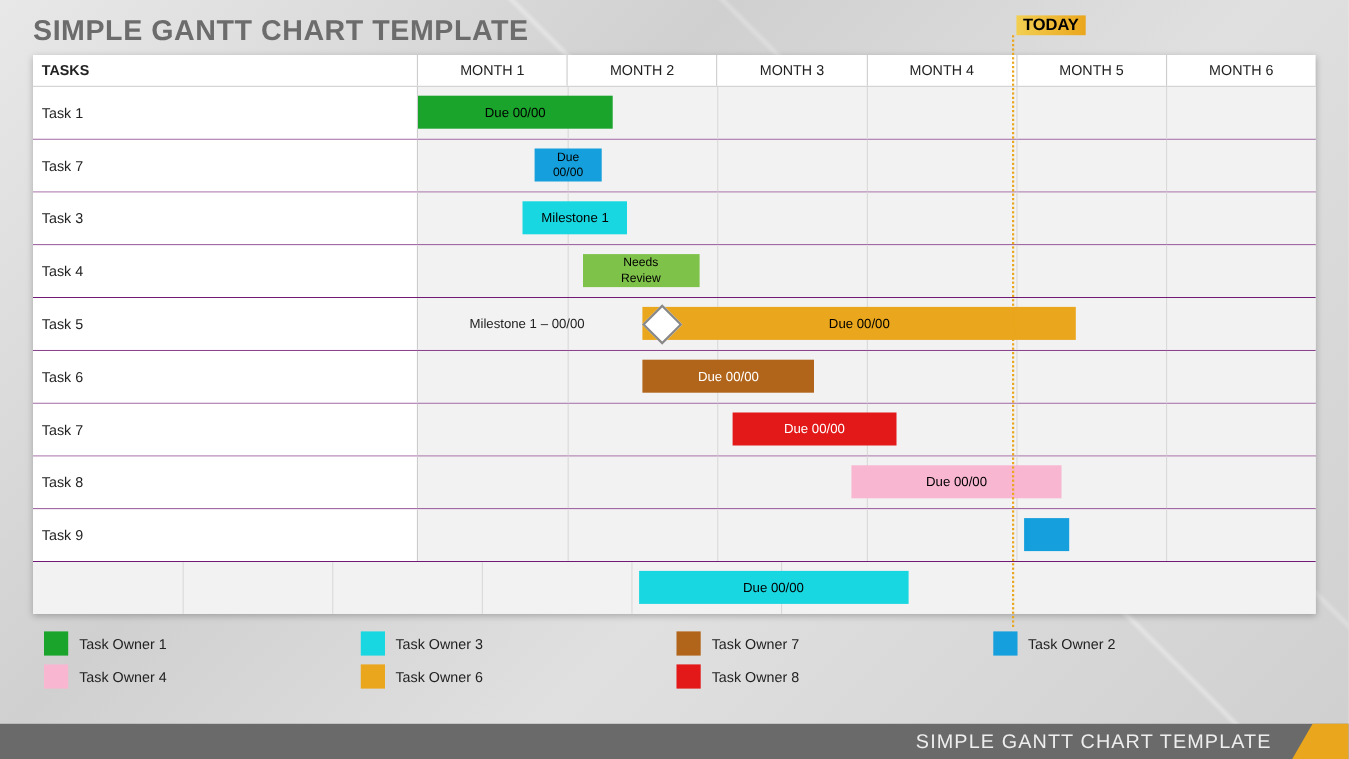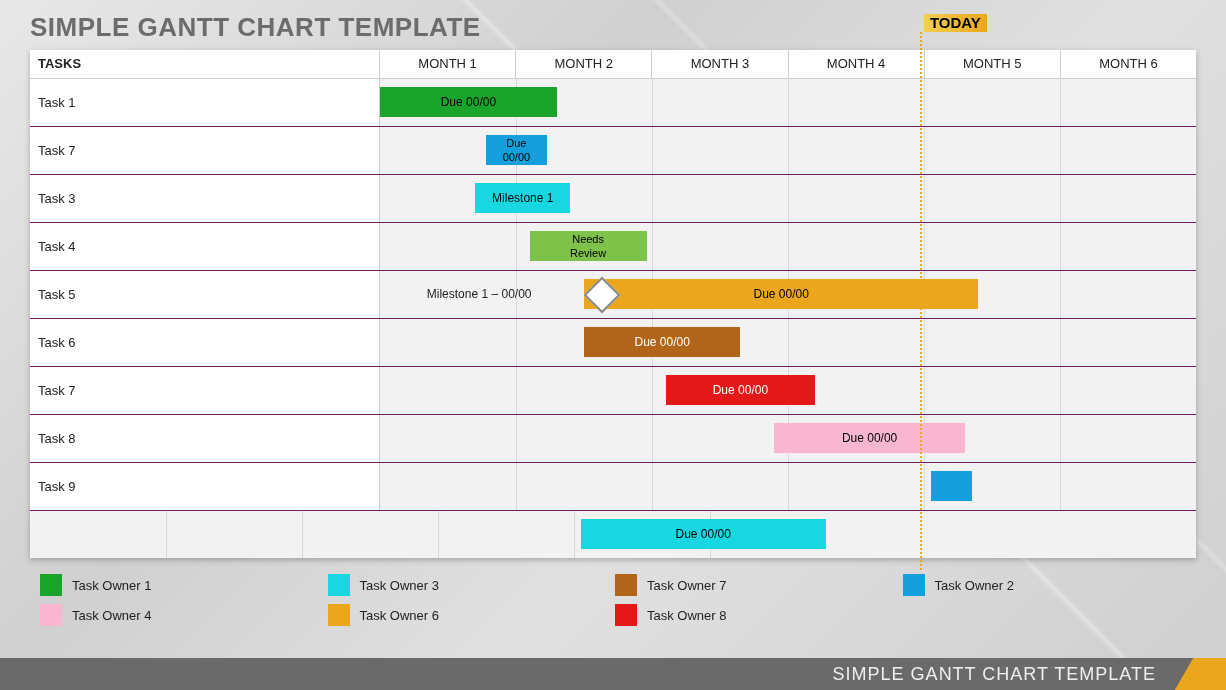--- a/index.html
+++ b/index.html
@@ -255,21 +255,21 @@
         </div>
       </div>
       <div class="row">
         <div class="task-label">Task 4</div>
         <div class="timeline">
           <div class="gline" style="left: 136px;"></div>
           <div class="gline" style="left: 272px;"></div>
           <div class="gline" style="left: 408px;"></div>
           <div class="gline" style="left: 544px;"></div>
           <div class="gline" style="left: 680px;"></div>
-          <div class="bar small" style="left: 149.6px; width: 117px; background: rgb(127, 194, 74);">Needs<br>Review</div>
+          <div class="bar small" style="left: 149.6px; width: 106px; background: rgb(127, 194, 74);">Needs<br>Review</div>
         </div>
       </div>
       <div class="row">
         <div class="task-label">Task 5</div>
         <div class="timeline">
           <div class="gline" style="left: 136px;"></div>
           <div class="gline" style="left: 272px;"></div>
           <div class="gline" style="left: 408px;"></div>
           <div class="gline" style="left: 544px;"></div>
           <div class="gline" style="left: 680px;"></div>

